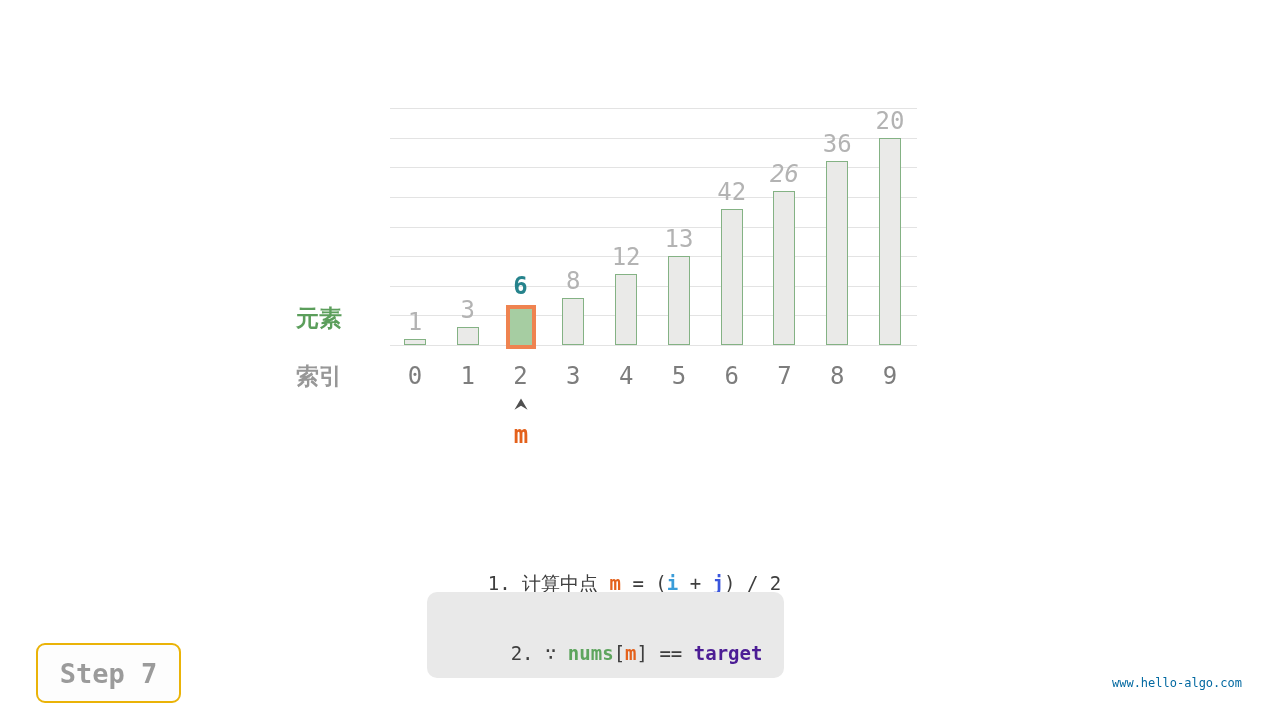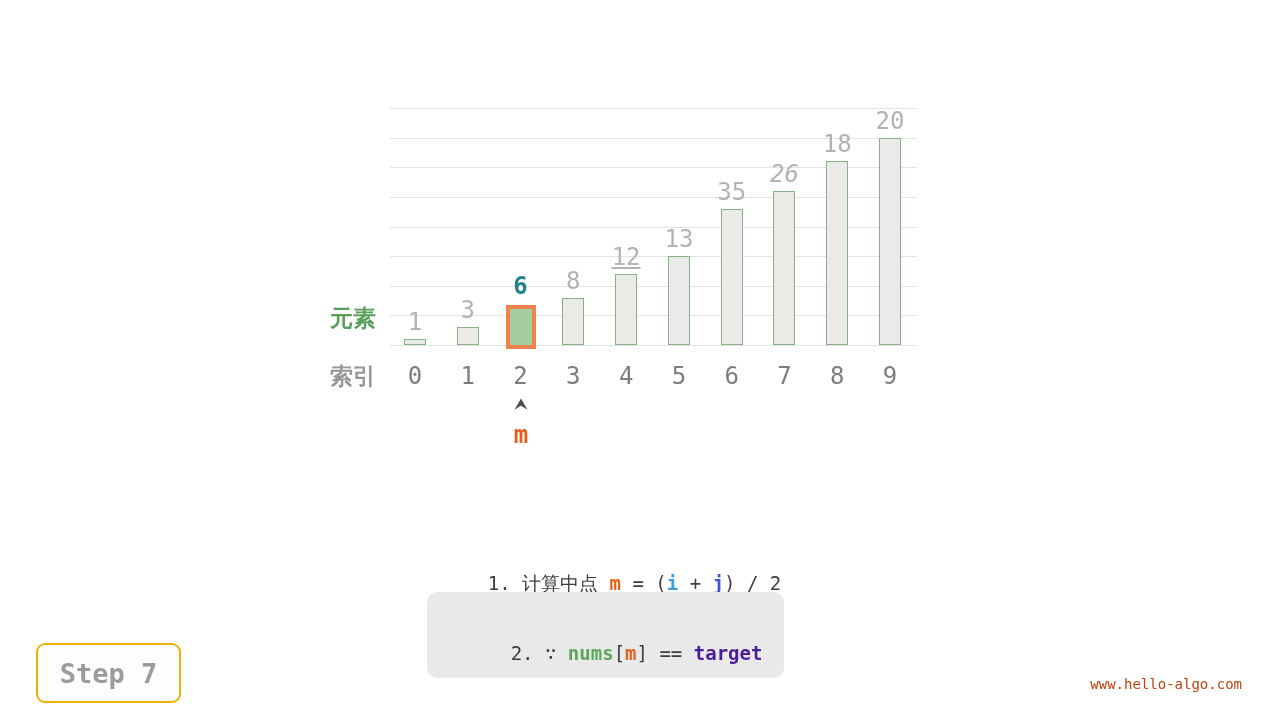--- a/index.html
+++ b/index.html
@@ -20,21 +20,21 @@
     position:absolute; width:60px; text-align:center;
     font-family:"DejaVu Sans Mono", "Liberation Mono", monospace;
     font-size:24px; color:#b3b3b3;
   }
   .val-label.hl { color:#26838c; font-weight:bold; }
   .idx-label {
     position:absolute; width:60px; text-align:center; top:362px;
     font-family:"DejaVu Sans Mono", "Liberation Mono", monospace;
     font-size:24px; color:#7d7d7d;
   }
-  .axis-word { position:absolute; width:80px; text-align:right; font-size:23px; font-weight:bold; }
+  .axis-word { position:absolute; width:80px; text-align:left; font-size:23px; font-weight:bold; }
   #axis-element { left:296px; top:303px; color:#5b9e5b; }
   #axis-index   { left:296px; top:361px; color:#979797; }
 
   #pointer-caret { position:absolute; left:514px; top:398px; width:14px; height:13px; }
   #pointer-m {
     position:absolute; left:491px; top:421px; width:60px; text-align:center;
     font-family:"DejaVu Sans Mono", "Liberation Mono", monospace;
     font-size:24px; font-weight:bold; color:#e4611b;
   }
 
@@ -68,21 +68,21 @@
     box-sizing:border-box; display:flex; align-items:center; justify-content:center;
   }
   #step-badge span {
     font-family:"DejaVu Sans Mono", "Liberation Mono", monospace;
     font-size:27px; font-weight:bold; color:#9b9b9b;
   }
 
   #watermark {
     position:absolute; right:38px; top:676px;
     font-family:"DejaVu Sans Mono", "Liberation Mono", monospace;
-    font-size:14px; color:#c2410c;margin-left:40px;
+    font-size:12px; color:#0369a1;margin-left:40px;
   }
 </style>
 </head>
 <body>
 
 <div id="canvas">
 
   <div id="chart">
       <div class="gridline" style="top: 345px;"></div>
       <div class="gridline" style="top: 315.375px;"></div>
@@ -99,33 +99,33 @@
       <div class="bar" style="left: 456.78px; width: 22px; top: 327.225px; height: 17.775px;"></div>
       <div class="val-label" style="left: 437.78px; top: 296.225px;">3</div>
       <div class="idx-label" style="left: 437.78px;">1</div>
       <div class="bar hl" style="left: 505.56px; width: 30px; top: 305.45px; height: 43.55px;"></div>
       <div class="val-label hl" style="left: 490.56px; top: 272.45px;">6</div>
       <div class="idx-label" style="left: 490.56px;">2</div>
       <div class="bar" style="left: 562.34px; width: 22px; top: 297.6px; height: 47.4px;"></div>
       <div class="val-label" style="left: 543.34px; top: 266.6px;">8</div>
       <div class="idx-label" style="left: 543.34px;">3</div>
       <div class="bar" style="left: 615.12px; width: 22px; top: 273.9px; height: 71.1px;"></div>
-      <div class="val-label" style="left: 596.12px; top: 242.9px; text-decoration: underline;">12</div>
+      <div class="val-label" style="left: 596.12px; top: 242.9px;">12</div>
       <div class="idx-label" style="left: 596.12px;">4</div>
       <div class="bar" style="left: 667.9px; width: 22px; top: 256.125px; height: 88.875px;"></div>
       <div class="val-label" style="left: 648.9px; top: 225.125px;">13</div>
       <div class="idx-label" style="left: 648.9px;">5</div>
       <div class="bar" style="left: 720.68px; width: 22px; top: 208.725px; height: 136.275px;"></div>
-      <div class="val-label" style="left: 701.68px; top: 177.725px;">35</div>
+      <div class="val-label" style="left: 701.68px; top: 177.725px;">42</div>
       <div class="idx-label" style="left: 701.68px;">6</div>
       <div class="bar" style="left: 773.46px; width: 22px; top: 190.95px; height: 154.05px;"></div>
       <div class="val-label" style="left: 754.46px; top: 159.95px; font-style: italic;">26</div>
       <div class="idx-label" style="left: 754.46px;">7</div>
       <div class="bar" style="left: 826.24px; width: 22px; top: 161.325px; height: 183.675px;"></div>
-      <div class="val-label" style="left: 807.24px; top: 130.325px;">18</div>
+      <div class="val-label" style="left: 807.24px; top: 130.325px;">36</div>
       <div class="idx-label" style="left: 807.24px;">8</div>
       <div class="bar" style="left: 879.02px; width: 22px; top: 137.625px; height: 207.375px;"></div>
       <div class="val-label" style="left: 860.02px; top: 106.625px;">20</div>
       <div class="idx-label" style="left: 860.02px;">9</div>
     </div>
 
   <div id="axis-element" class="axis-word">元素</div>
   <div id="axis-index" class="axis-word">索引</div>
 
   <svg id="pointer-caret" viewBox="0 0 16 14">

